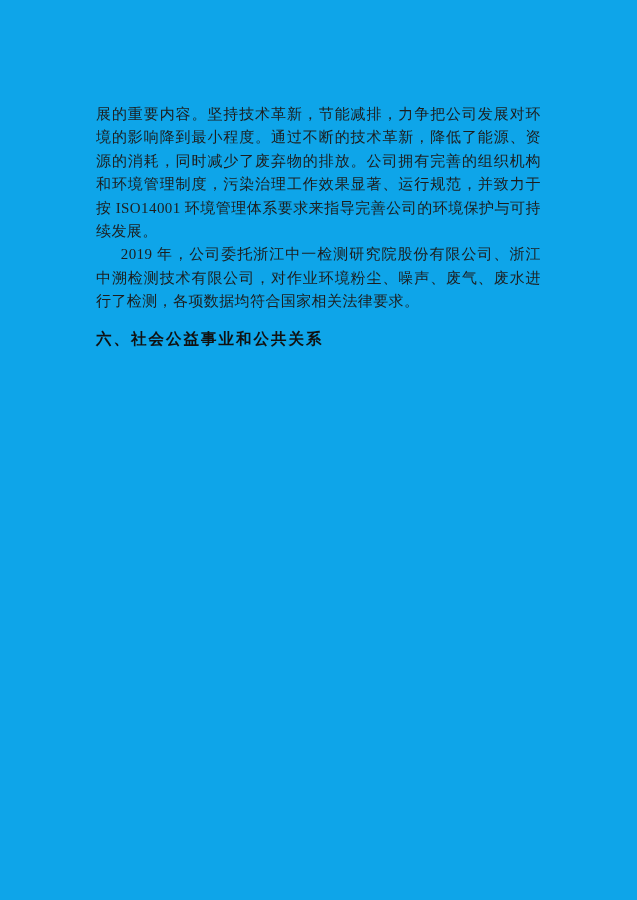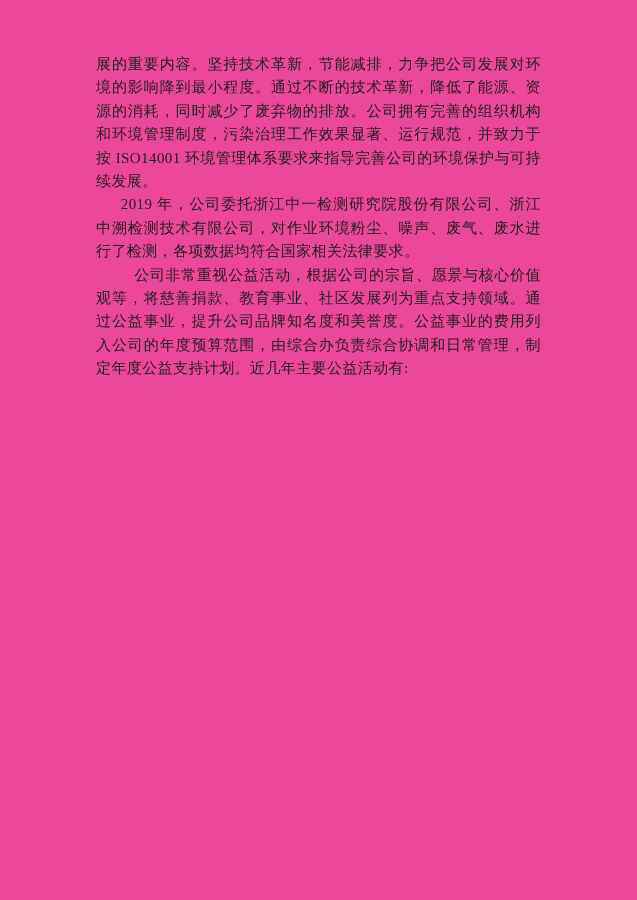--- a/index.html
+++ b/index.html
@@ -4,23 +4,23 @@
 <style>
   html, body {
     margin: 0;
     padding: 0;
     background: #ffffff;
   }
   .page {
     position: relative;
     width: 637px;
     height: 900px;
-    background: #ec4899;
+    background: #0ea5e9;
     box-sizing: border-box;
-    padding: 53px 96px 0 96px;
+    padding: 103px 96px 0 96px;
     overflow: hidden;
     font-family: "Liberation Serif", "DejaVu Serif", serif;
   }
   .para {
     margin: 0;
     font-size: 15px;
     line-height: 23.4px;
     text-align: justify;
     color: #1d1d1d;
     letter-spacing: 0.4px;
@@ -43,17 +43,17 @@
 <body>
 
 <div class="page">
 
   <p class="para no-indent">展的重要内容。坚持技术革新，节能减排，力争把公司发展对环境的影响降到最小程度。通过不断的技术革新，降低了能源、资源的消耗，同时减少了废弃物的排放。公司拥有完善的组织机构和环境管理制度，污染治理工作效果显著、运行规范，并致力于按 ISO14001 环境管理体系要求来指导完善公司的环境保护与可持续发展。</p>
 
 
   <p class="para indent-sm">2019 年，公司委托浙江中一检测研究院股份有限公司、浙江中溯检测技术有限公司，对作业环境粉尘、噪声、废气、废水进行了检测，各项数据均符合国家相关法律要求。</p>
 
 
+  <h2 class="section-heading">六、社会公益事业和公共关系</h2>
 
 
-  <p class="para indent-lg">公司非常重视公益活动，根据公司的宗旨、愿景与核心价值观等，将慈善捐款、教育事业、社区发展列为重点支持领域。通过公益事业，提升公司品牌知名度和美誉度。公益事业的费用列入公司的年度预算范围，由综合办负责综合协调和日常管理，制定年度公益支持计划。近几年主要公益活动有:</p>
 
 </div>
 
 </body></html>

